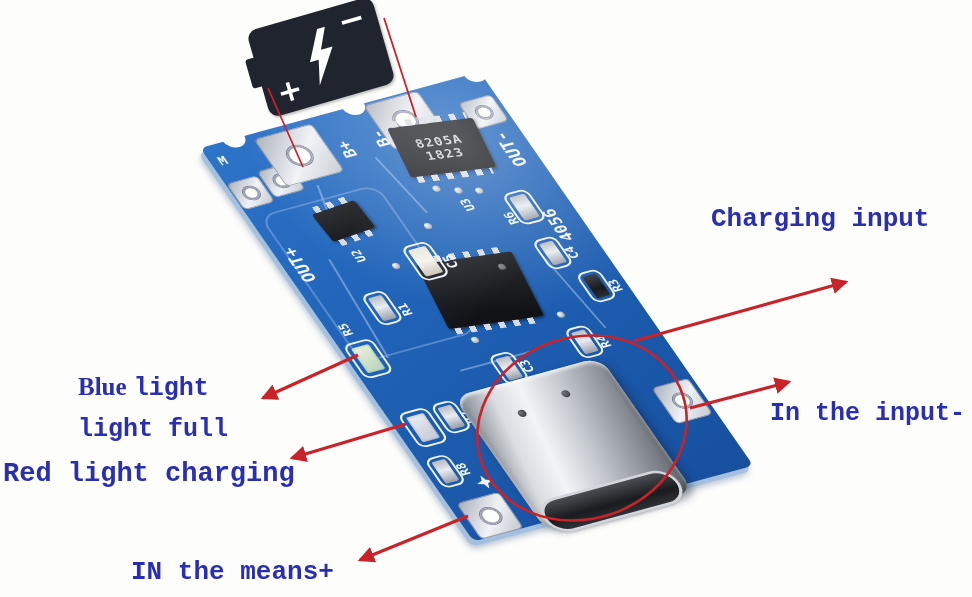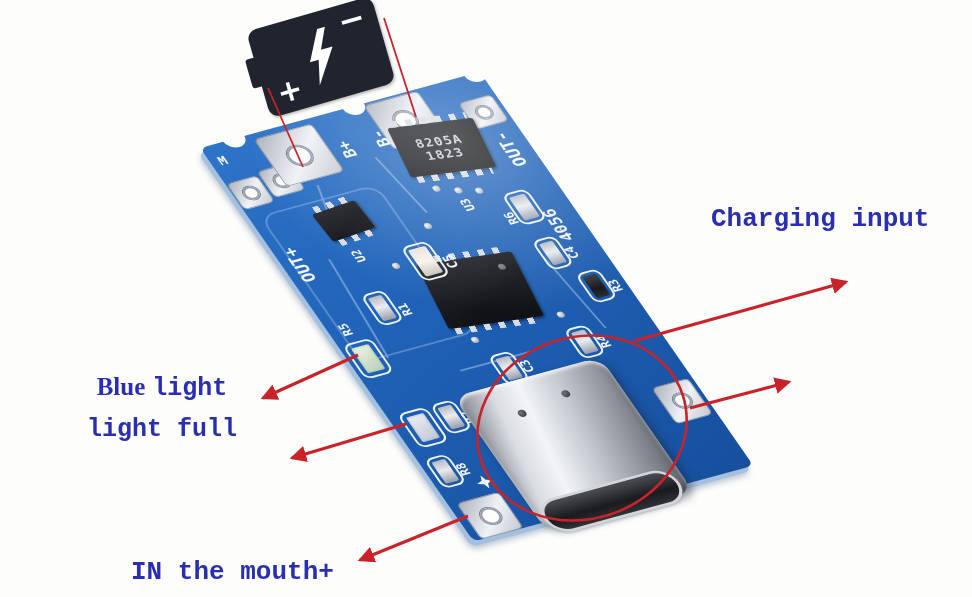--- a/index.html
+++ b/index.html
@@ -206,19 +206,21 @@
     <line x1="634" y1="341" x2="846" y2="282" stroke="#c9232a" stroke-width="3.2" marker-end="url(#ah)"></line>
     <line x1="690" y1="408" x2="789" y2="382" stroke="#c9232a" stroke-width="3.2" marker-end="url(#ah)"></line>
     <line x1="358" y1="355" x2="263" y2="398" stroke="#c9232a" stroke-width="3.2" marker-end="url(#ah)"></line>
     <line x1="406" y1="424" x2="292" y2="458" stroke="#c9232a" stroke-width="3.2" marker-end="url(#ah)"></line>
     <line x1="468" y1="516" x2="360" y2="560" stroke="#c9232a" stroke-width="3.2" marker-end="url(#ah)"></line>
   </svg>
 
   <div class="ann" style="left:711px;top:201px;font-size:26px;line-height:37px;">
     <div>Charging input</div>
   </div>
-  <div class="ann" style="left:78px;top:366px;width:168px;text-align:center;font-size:25px;line-height:41px;">
+  <div class="ann" style="left:770px;top:399px;font-size:25px;">In the input-</div>
+  <div class="ann" style="left:78px;top:366px;width:168px;text-align:left;font-size:25px;line-height:41px;">
     <div><span class="serifword">Blue</span><span style="margin-left:7px;">light</span></div>
     <div>light full</div>
   </div>
-  <div class="ann" style="left:131px;top:557px;font-size:26px;">IN the mouth+</div>
+  <div class="ann" style="left:3px;top:459px;font-size:27px;">Red light charging</div>
+  <div class="ann" style="left:131px;top:557px;font-size:26px;">IN the means+</div>
 
 </div>
 
 </body></html>

